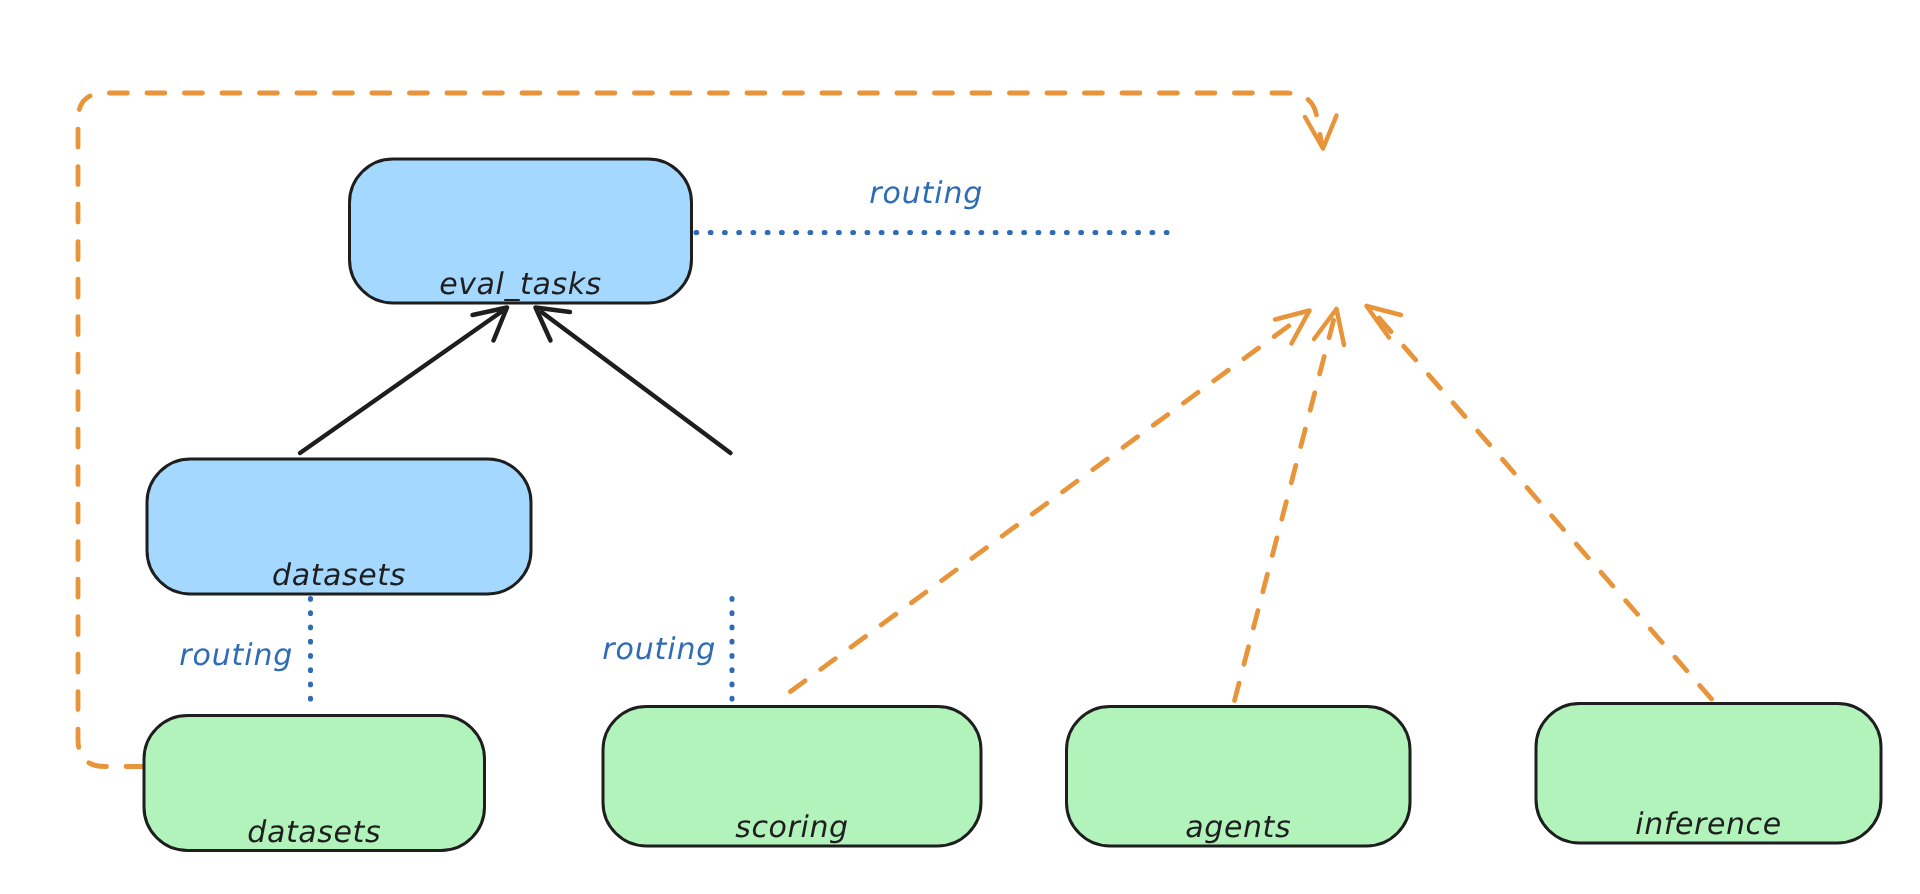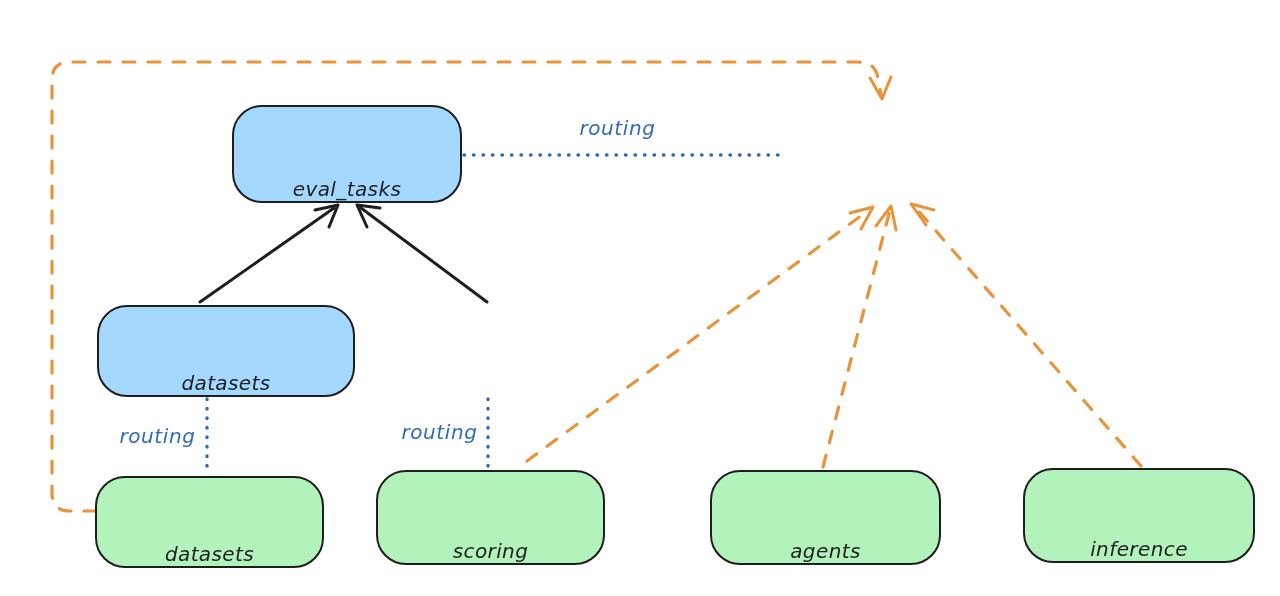--- a/index.html
+++ b/index.html
@@ -75,21 +75,21 @@
 
   <div class="node blue" style="left:232px;top:105px;width:230px;height:98px">
     <span>eval_tasks</span>
   </div>
   <div class="node blue" style="left:97px;top:305px;width:258px;height:92px">
     <span>datasets</span>
   </div>
   <div class="node green" style="left:95px;top:476px;width:229px;height:92px">
     <span>datasets</span>
   </div>
-  <div class="node green" style="left:376px;top:470px;width:229px;height:95px">
+  <div class="node green" style="left:401px;top:470px;width:254px;height:95px">
     <span>scoring</span>
   </div>
   <div class="node green" style="left:710px;top:470px;width:231px;height:95px">
     <span>agents</span>
   </div>
   <div class="node green" style="left:1023px;top:468px;width:232px;height:95px">
     <span>inference</span>
   </div>
 
   <div class="edge-label" style="left:560px;top:116px;width:115px">

